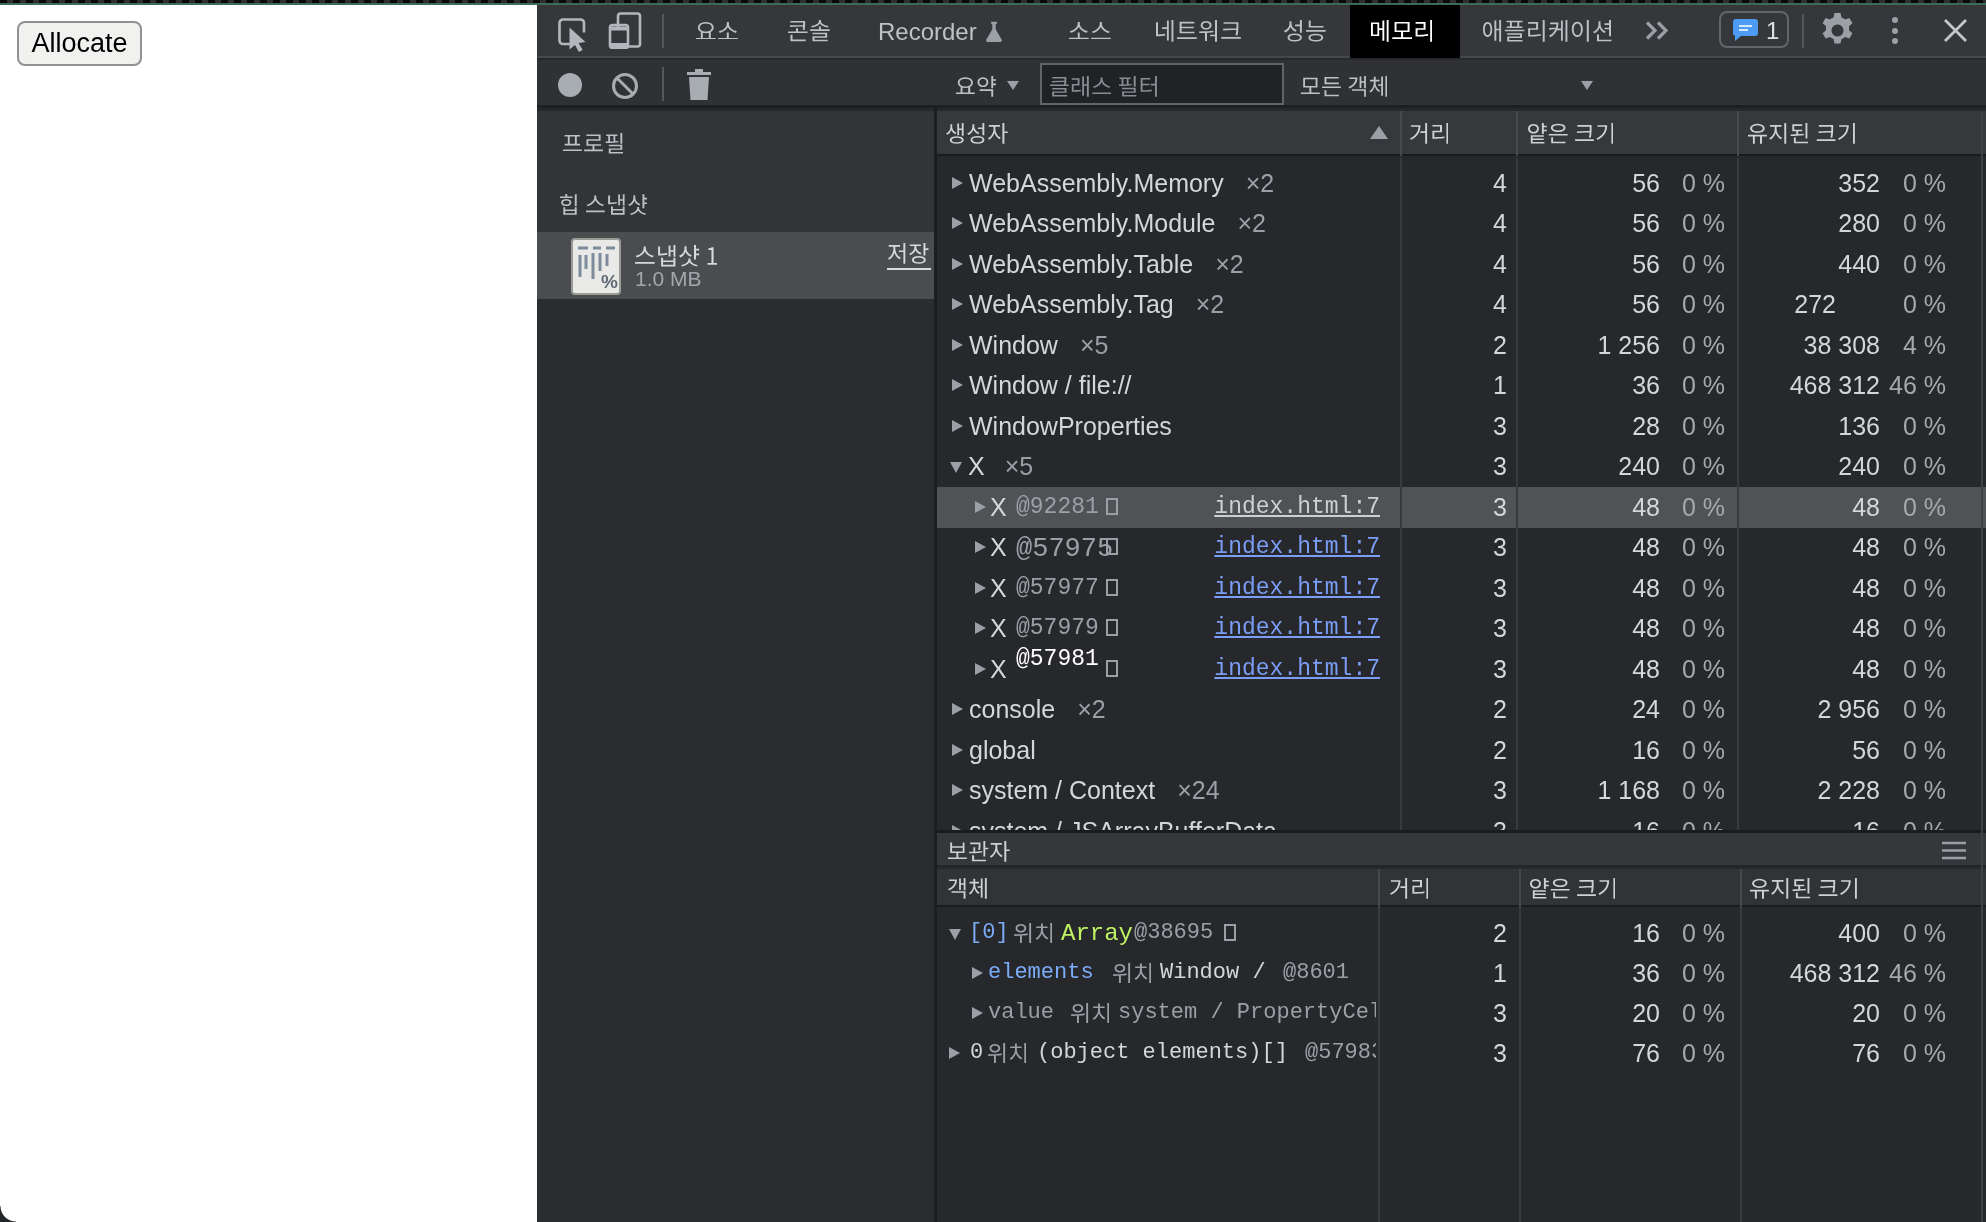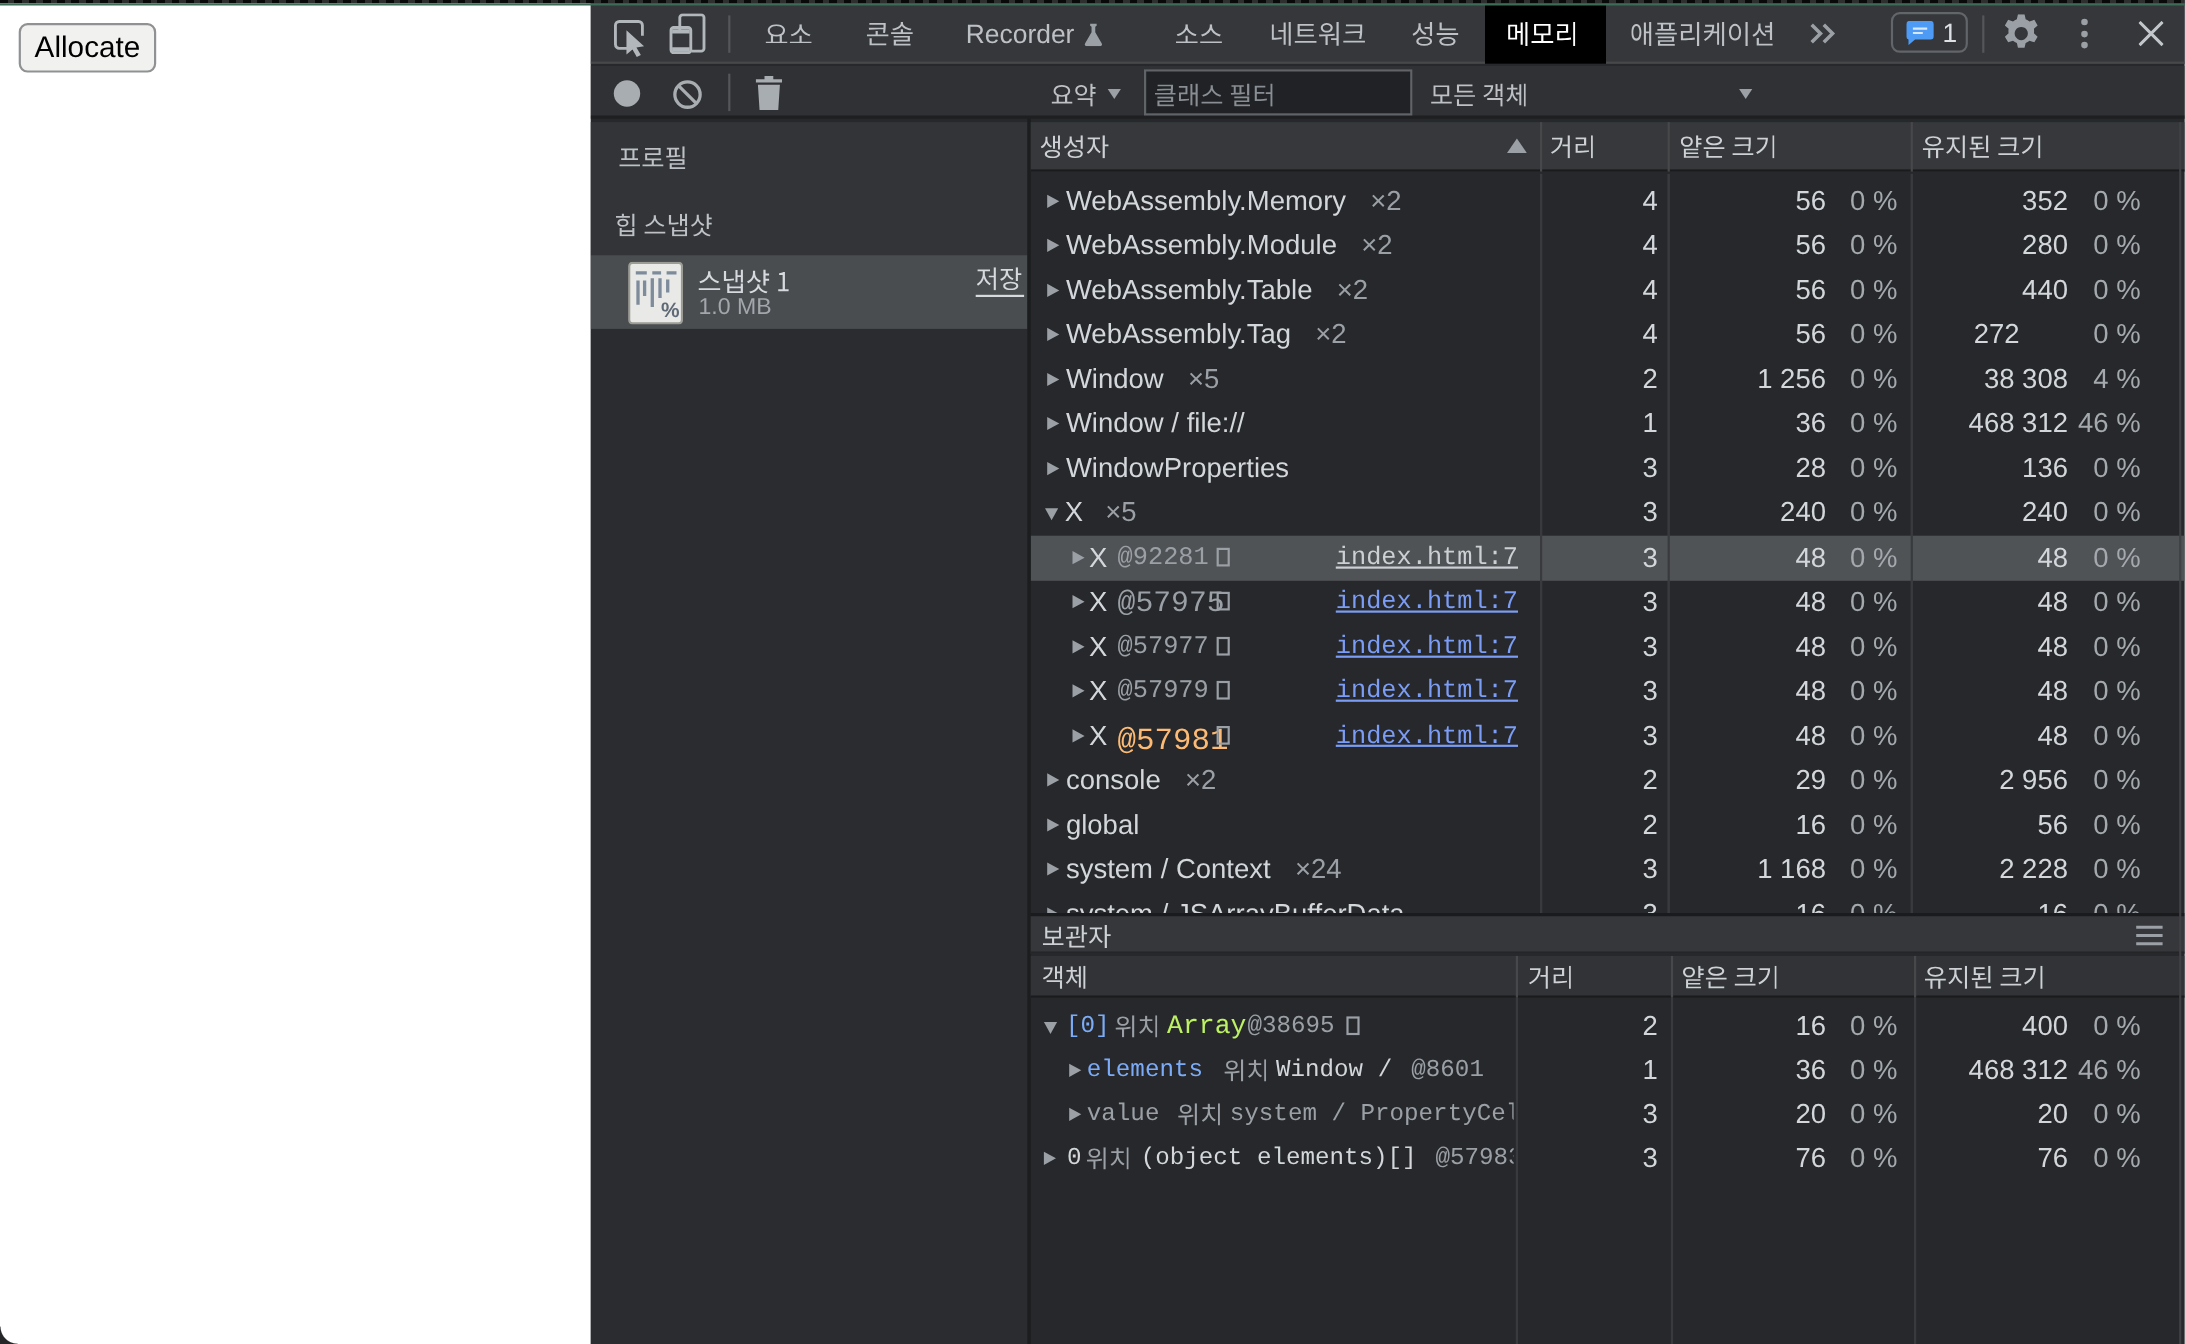--- a/index.html
+++ b/index.html
@@ -242,32 +242,32 @@
       <div class="rowtxt mono" style="left:79px;top:457.2px;font-size:23px;color:#9aa0a6">@57979</div>
       <div class="box" style="left:169px;top:461.2px"></div>
       <div class="mono" style="position:absolute;left:163px;top:457.2px;width:280px;text-align:right;font-size:23px"><span style="color:#7c9df5;text-decoration:underline">index.html:7</span></div>
       <div class="num" style="left:465px;top:456.2px;width:105px">3</div>
       <div class="num" style="left:583px;top:456.2px;width:140px">48</div>
       <div class="pct" style="left:723px;top:456.2px;width:65px">0 %</div>
       <div class="num" style="left:804px;top:456.2px;width:139px">48</div>
       <div class="pct" style="left:944px;top:456.2px;width:65px">0 %</div>
       <div class="trR" style="left:38px;top:504.8px"></div>
       <div class="rowtxt" style="left:53px;top:496.8px">X</div>
-      <div class="rowtxt mono" style="left:79px;top:501px;font-size:28px;color:#fdba74">@57981</div>
+      <div class="rowtxt mono" style="left:79px;top:488px;font-size:23px;color:#ffffff">@57981</div>
       <div class="box" style="left:169px;top:501.8px"></div>
       <div class="mono" style="position:absolute;left:163px;top:497.8px;width:280px;text-align:right;font-size:23px"><span style="color:#7c9df5;text-decoration:underline">index.html:7</span></div>
       <div class="num" style="left:465px;top:496.8px;width:105px">3</div>
       <div class="num" style="left:583px;top:496.8px;width:140px">48</div>
       <div class="pct" style="left:723px;top:496.8px;width:65px">0 %</div>
       <div class="num" style="left:804px;top:496.8px;width:139px">48</div>
       <div class="pct" style="left:944px;top:496.8px;width:65px">0 %</div>
       <div class="trR" style="left:15px;top:545.2px"></div>
       <div class="rowtxt" style="left:32px;top:537.2px">console<span class="x">×2</span></div>
       <div class="num" style="left:465px;top:537.2px;width:105px">2</div>
-      <div class="num" style="left:583px;top:537.2px;width:140px">29</div>
+      <div class="num" style="left:583px;top:537.2px;width:140px">24</div>
       <div class="pct" style="left:723px;top:537.2px;width:65px">0 %</div>
       <div class="num" style="left:804px;top:537.2px;width:139px">2 956</div>
       <div class="pct" style="left:944px;top:537.2px;width:65px">0 %</div>
       <div class="trR" style="left:15px;top:585.8px"></div>
       <div class="rowtxt" style="left:32px;top:577.8px">global</div>
       <div class="num" style="left:465px;top:577.8px;width:105px">2</div>
       <div class="num" style="left:583px;top:577.8px;width:140px">16</div>
       <div class="pct" style="left:723px;top:577.8px;width:65px">0 %</div>
       <div class="num" style="left:804px;top:577.8px;width:139px">56</div>
       <div class="pct" style="left:944px;top:577.8px;width:65px">0 %</div>

